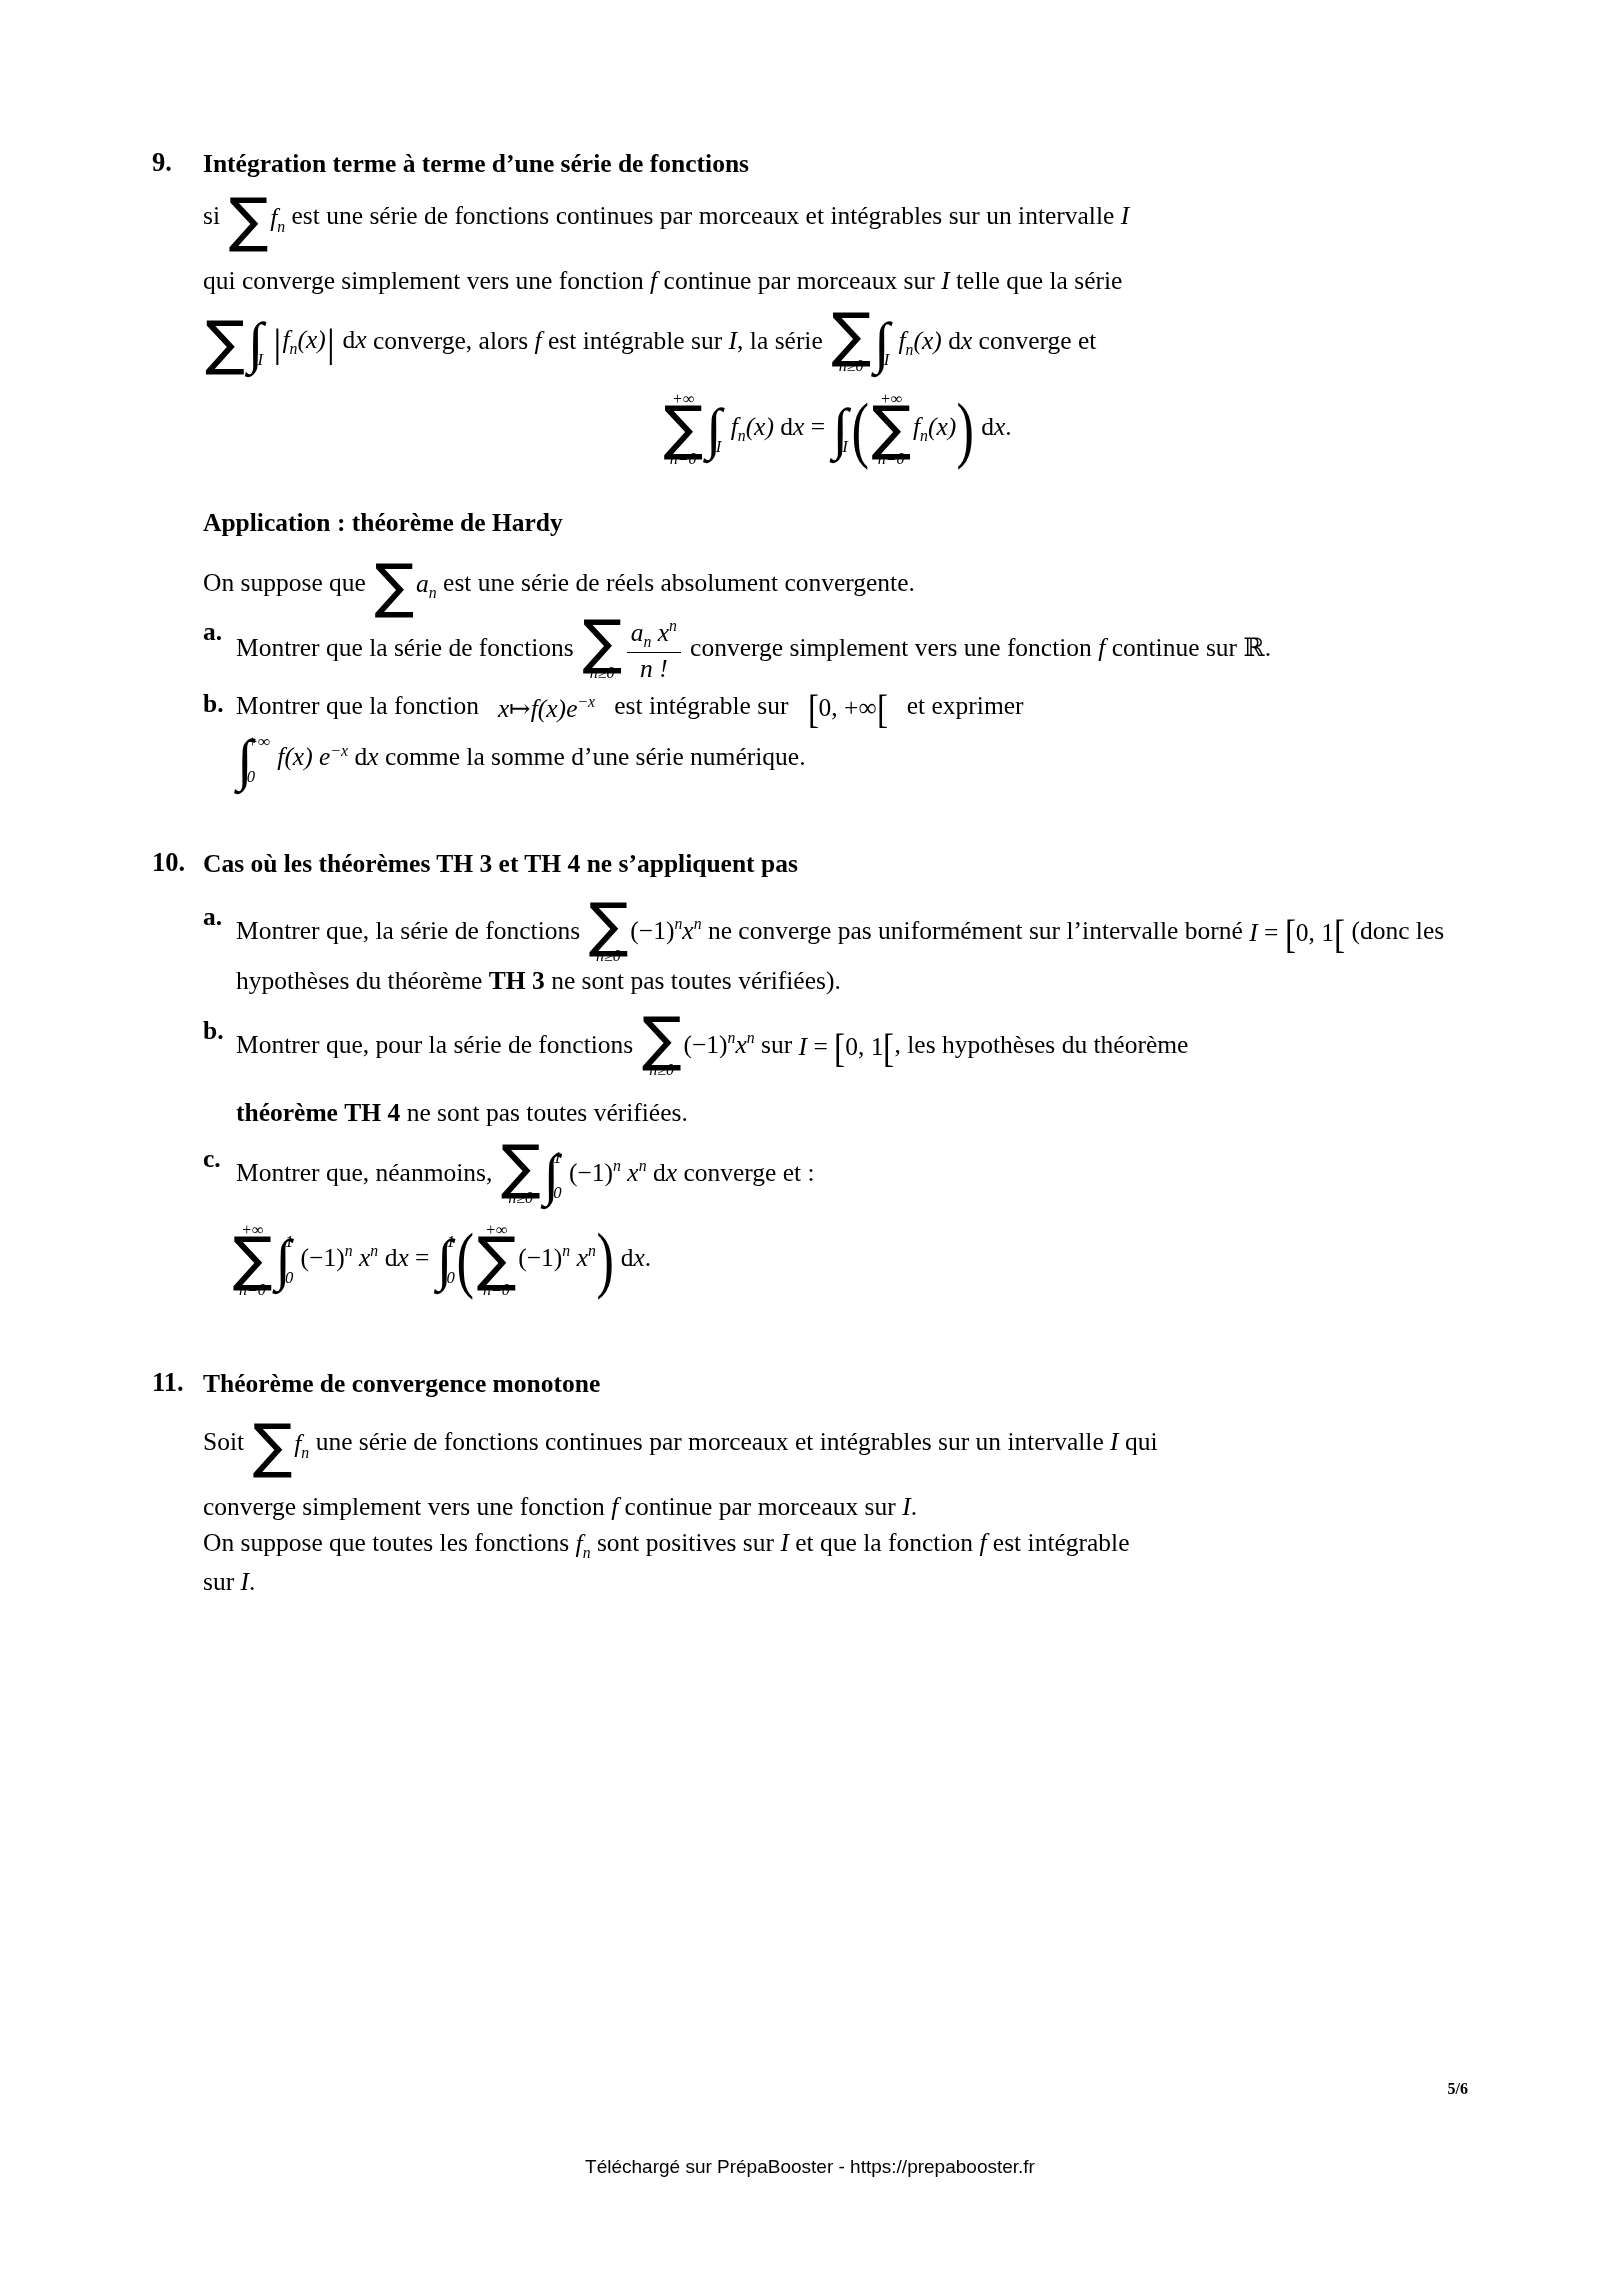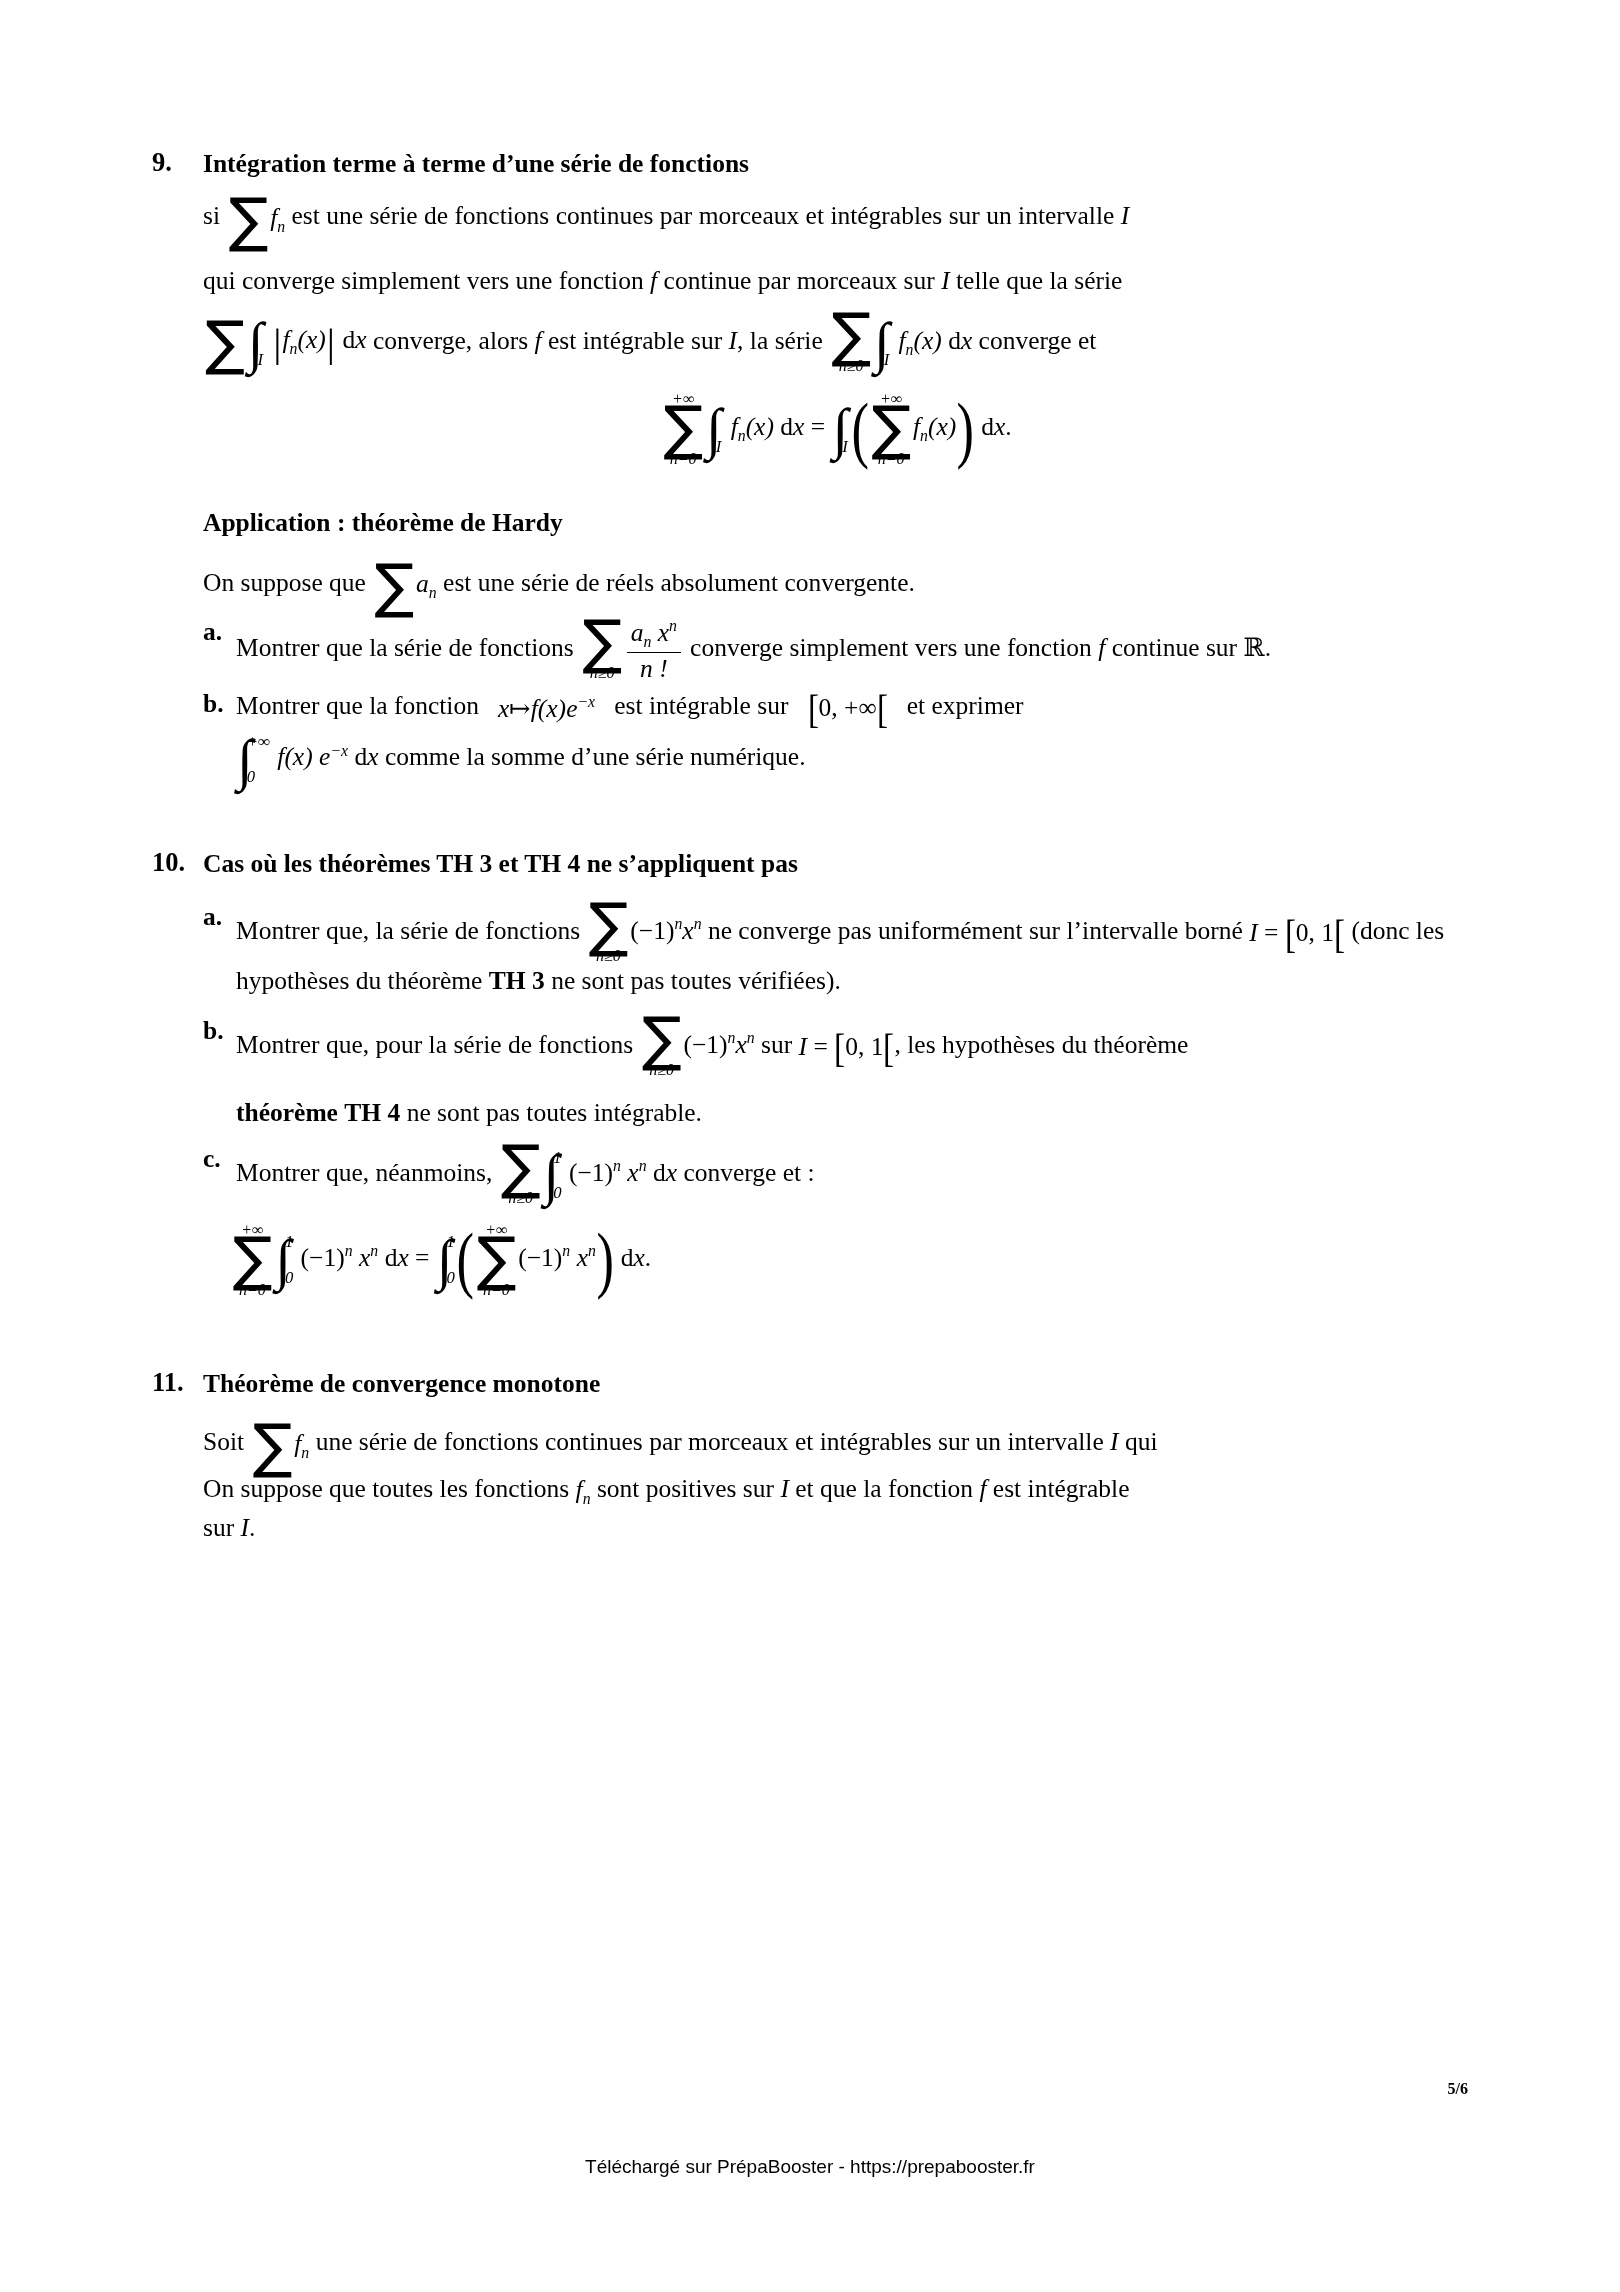--- a/index.html
+++ b/index.html
@@ -372,21 +372,21 @@
             <span class="mathbox">
               <span class="sigma"><span class="glyph">∑</span><span class="lim-bot">n≥0</span></span><span>(−1)</span><sup class="sm">n</sup><span class="mi">x</span><sup class="sm">n</sup>
             </span>
             <span>sur</span>
             <span class="mathbox"><span class="mi">I</span> <span>=</span> <span class="bigbr">[</span>0,&nbsp;1<span class="bigbr">[</span></span><span>, les hypothèses du théorème</span>
           </div>
         </div>
 
         <div class="sub-body" style="margin-left:33px; margin-top:17.6px;">
           <b>théorème&nbsp;<span>TH 4</span></b>
-          <span>ne sont pas toutes intégrable.</span>
+          <span>ne sont pas toutes vérifiées.</span>
         </div>
 
         <div class="sub-item" style="margin-top:13.7px;">
           <div class="sub-marker">c.</div>
           <div class="sub-body tall2">
             <span>Montrer que, néanmoins,</span>
             <span class="mathbox">
               <span class="sigma"><span class="glyph">∑</span><span class="lim-bot">n≥0</span></span><span class="intg"><span class="isign">∫</span><span class="ilims"><span class="up">1</span><span class="dn">0</span></span></span>
               <span>(−1)</span><sup class="sm">n</sup> <span class="mi">x</span><sup class="sm">n</sup>
               <span>d<span class="mi">x</span></span>
@@ -421,20 +421,26 @@
         <div class="para just tall" style="margin-top:15.7px;">
           <span>Soit</span>
           <span class="mathbox">
             <span class="sigma"><span class="glyph">∑</span></span><span class="mi">f</span><sub class="sm">n</sub>
           </span>
           <span>une série de fonctions continues par morceaux et intégrables sur un intervalle</span>
           <span class="mi">I</span>
           <span>qui</span>
         </div>
 
+        <div class="para" style="margin-top:19.6px;">
+          <span>converge simplement vers une fonction</span>
+          <span class="mi">f</span>
+          <span>continue par morceaux sur</span>
+          <span class="mi">I</span><span>.</span>
+        </div>
 
         <div class="para" style="margin-top:2px;">
           <span>On suppose que toutes les fonctions</span>
           <span class="mathbox"><span class="mi">f</span><sub class="sm">n</sub></span>
           <span>sont positives sur</span>
           <span class="mi">I</span>
           <span>et que la fonction</span>
           <span class="mi">f</span>
           <span>est intégrable</span>
         </div>

